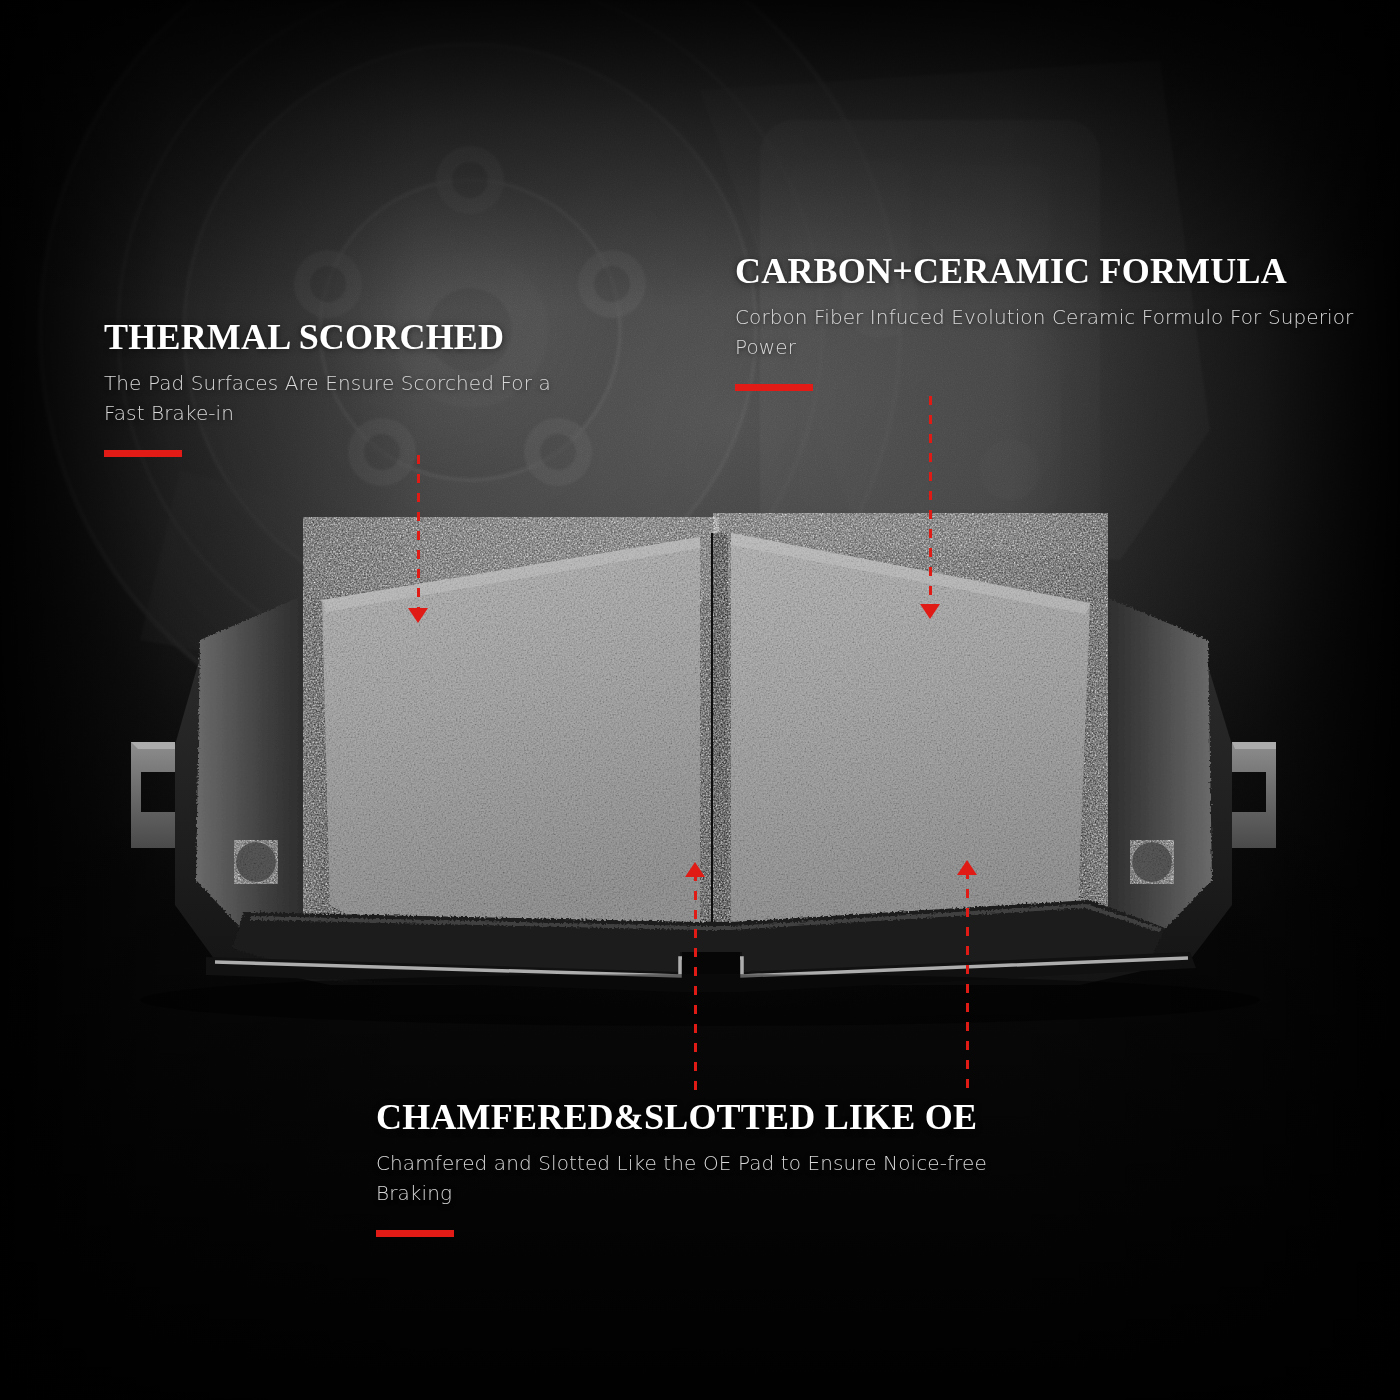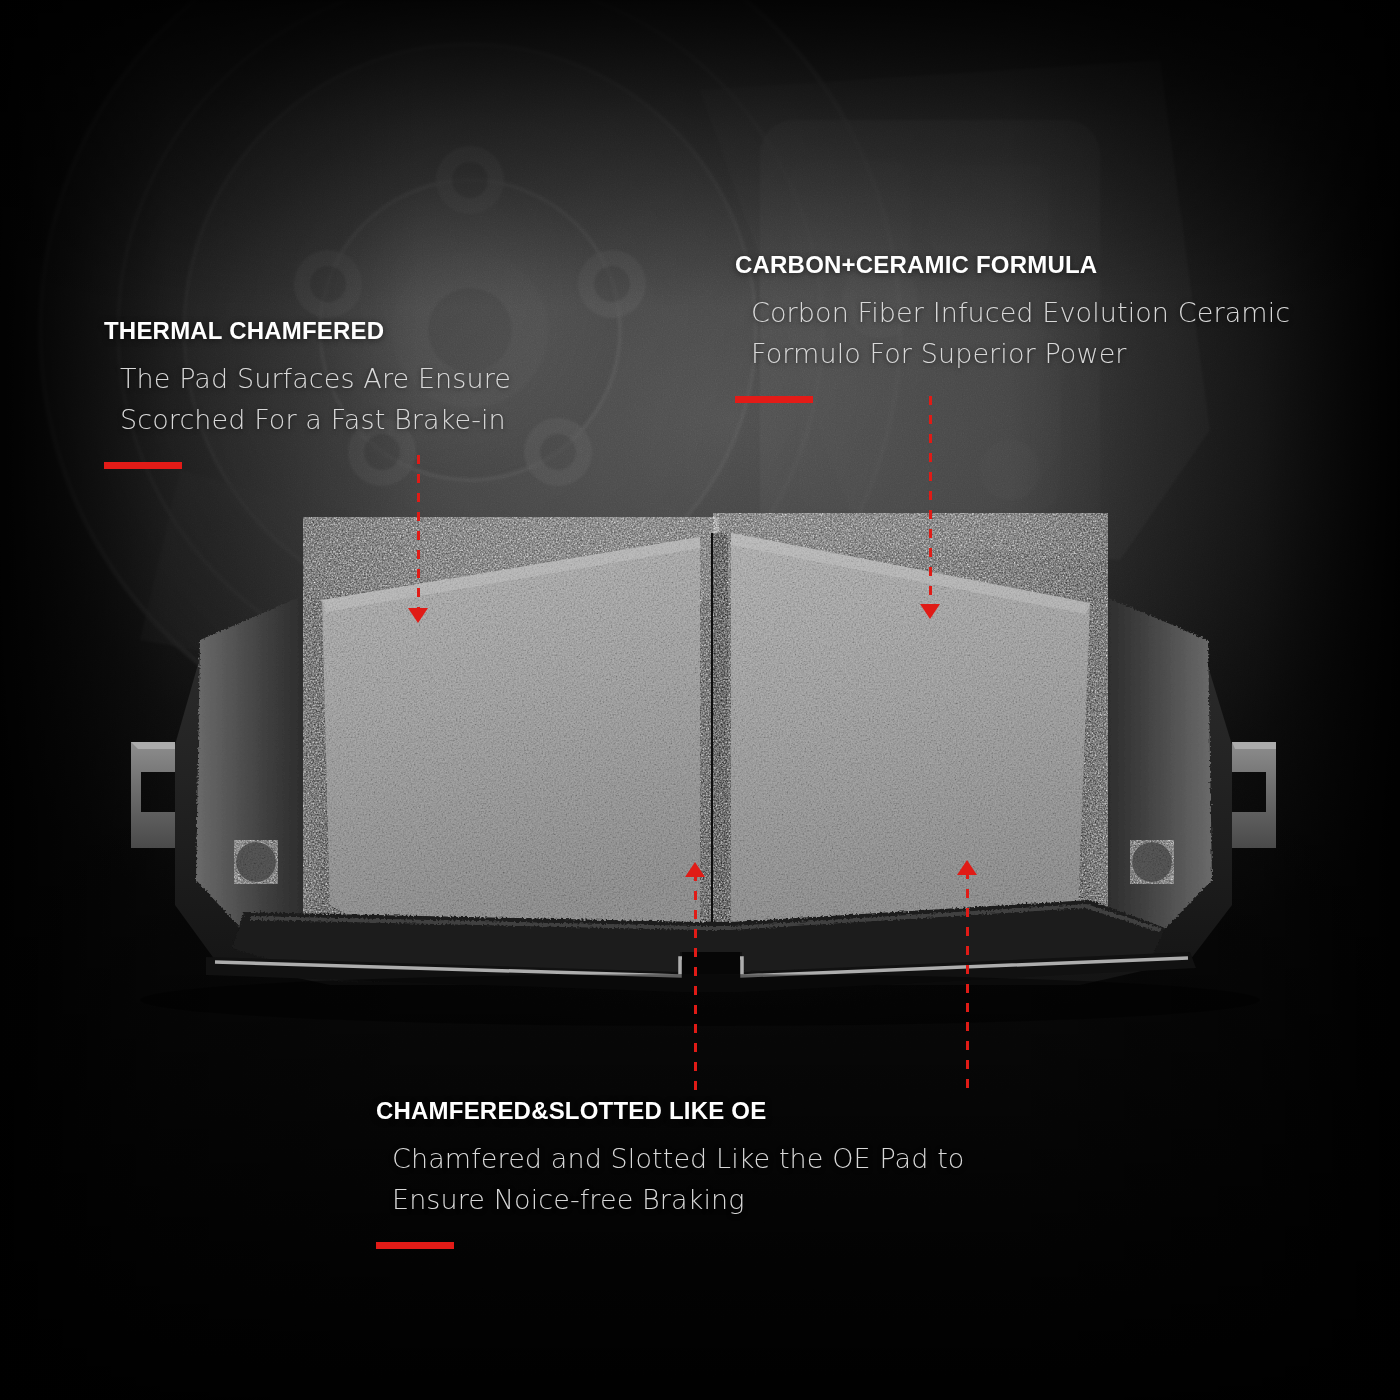--- a/index.html
+++ b/index.html
@@ -72,33 +72,33 @@
     display: flex;
     gap: 9px;
   }
   .title-rule .seg-a { width: 15px; background: #e31b17; }
   .title-rule .seg-b { flex: 1; background: #e31b17; }
 
   
   .callout { position: absolute; }
   .callout h2 {
     margin: 0 0 12px 0;
-    font-family: Liberation Sans, sans-serif;
+    font-family: Liberation Serif, serif;
     font-weight: 700;
-    font-size: 24px;
+    font-size: 36px;
     letter-spacing: 0.2px;
     color: #ffffff;
     line-height: 1.06;
     text-shadow: 0 1px 6px rgba(0,0,0,0.6);
   }
   .callout p {
-    margin: 16px;
+    margin: 0;
     font-family: "DejaVu Sans", sans-serif;
     font-weight: 300;
-    font-size: 27px;
+    font-size: 20px;
     line-height: 1.50;
     color: #d8d8d8;
     letter-spacing: 0.1px;
     text-shadow: 0 1px 5px rgba(0,0,0,0.6);
   }
   .rule {
     margin-top: 22px;
     width: 78px;
     height: 7px;
     background: #e31b17;
@@ -336,21 +336,21 @@
   <div class="leader" style="left:929px; top:396px; height:225px;"></div>
   <div class="arrow arrow-down" style="left:920px; top:604px;"></div>
 
   <div class="leader" style="left:694px; top:872px; height:222px;"></div>
   <div class="arrow arrow-up" style="left:685px; top:862px;"></div>
 
   <div class="leader" style="left:966px; top:870px; height:224px;"></div>
   <div class="arrow arrow-up" style="left:957px; top:860px;"></div>
 
   <div class="callout" id="callout-thermal">
-    <h2>THERMAL CHAMFERED</h2>
+    <h2>THERMAL SCORCHED</h2>
     <p>The Pad Surfaces Are Ensure Scorched For a Fast Brake-in</p>
     <div class="rule"></div>
   </div>
 
   <div class="callout" id="callout-carbon">
     <h2>CARBON+CERAMIC FORMULA</h2>
     <p>Corbon Fiber Infuced Evolution Ceramic Formulo For Superior Power</p>
     <div class="rule"></div>
   </div>
 

